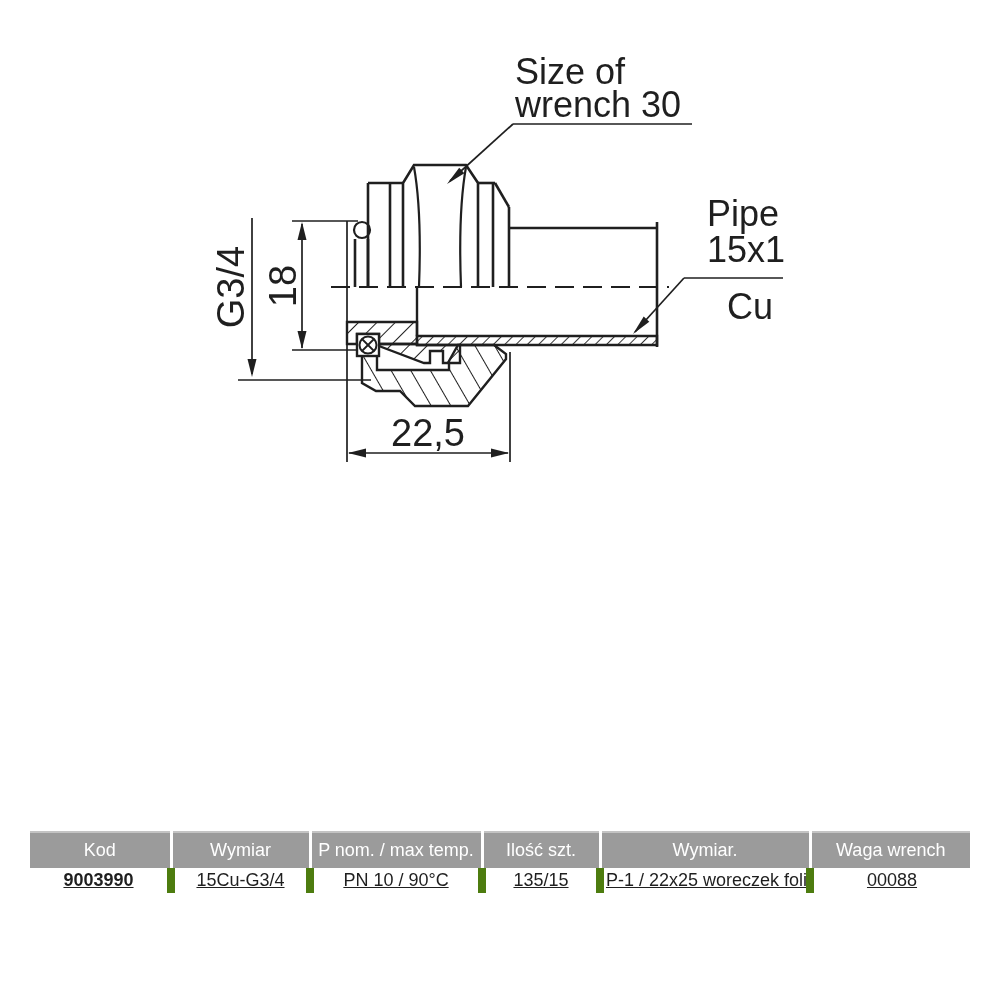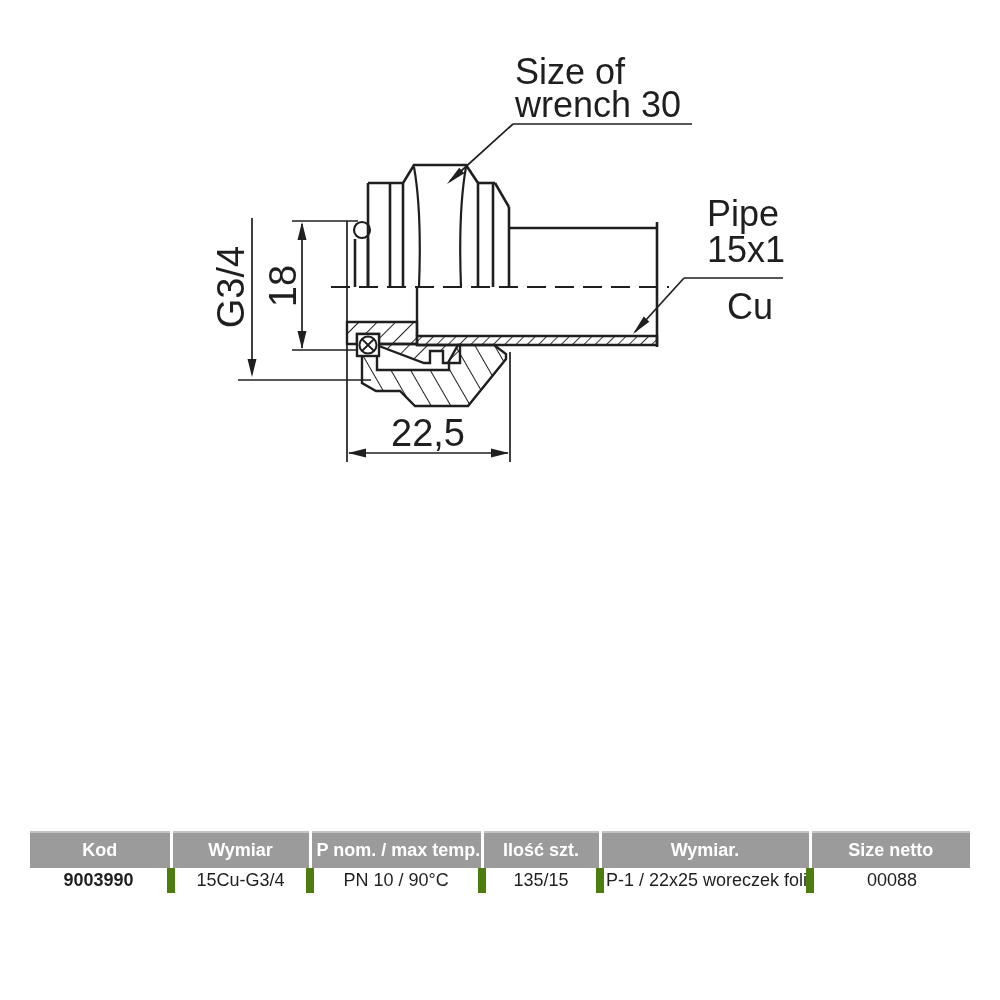--- a/index.html
+++ b/index.html
@@ -6,28 +6,28 @@
   body{width:1000px;height:1000px;position:relative;font-family:"Liberation Sans",sans-serif;overflow:hidden;}
   #stage{position:absolute;left:0;top:0;width:988px;height:1000px;}
   svg{position:absolute;left:0;top:0;}
   svg text{font-family:"Liberation Sans",sans-serif;fill:var(--line,#1f1f1f);}
 
   table.spec{position:absolute;left:30px;top:831px;width:940px;border-collapse:collapse;table-layout:fixed;}
   table.spec th{
     background:var(--header-bg,#9b9b9b);
     border-top:2px solid #c3c3c3;
     color:var(--header-text,#ffffff);
-    font-size:18px;font-weight:700;height:35px;text-align:center;vertical-align:middle;padding:0 5px;
+    font-size:18px;font-weight:400;height:35px;text-align:center;vertical-align:middle;padding:0 5px;
     white-space:nowrap;overflow:hidden;
   }
   table.spec th + th{border-left:3px solid #ffffff;text-align:center;}
   table.spec td{
     color:var(--data-text,#1f1f1f);
     font-size:18px;height:25px;text-align:center;vertical-align:middle;padding:0 2px;
-    white-space:nowrap;overflow:hidden;background:#ffffff;
+    white-space:nowrap;overflow:hidden;background:#ffffff;text-decoration:underline;
   }
   table.spec td + td{border-left:8px solid #4d7c0f;}
   table.spec td.code{font-weight:700;}
 </style>
 </head>
 <body>
 
 <div id="stage">
 
   <svg width="1000" height="810" viewBox="0 0 1000 810">
@@ -131,21 +131,21 @@
         <col style="width:210px">
         <col style="width:160px">
     </colgroup>
     <thead>
       <tr>
         <th>Kod</th>
         <th>Wymiar</th>
         <th>P nom. / max temp.</th>
         <th>Ilość szt.</th>
         <th>Wymiar.</th>
-        <th>Size netto</th>
+        <th>Waga wrench</th>
       </tr>
     </thead>
     <tbody>
       <tr>
         <td class="code">9003990</td>
         <td>15Cu-G3/4</td>
         <td>PN 10 / 90°C</td>
         <td>135/15</td>
         <td>P-1 / 22x25 woreczek foliowy</td>
         <td>00088</td>

